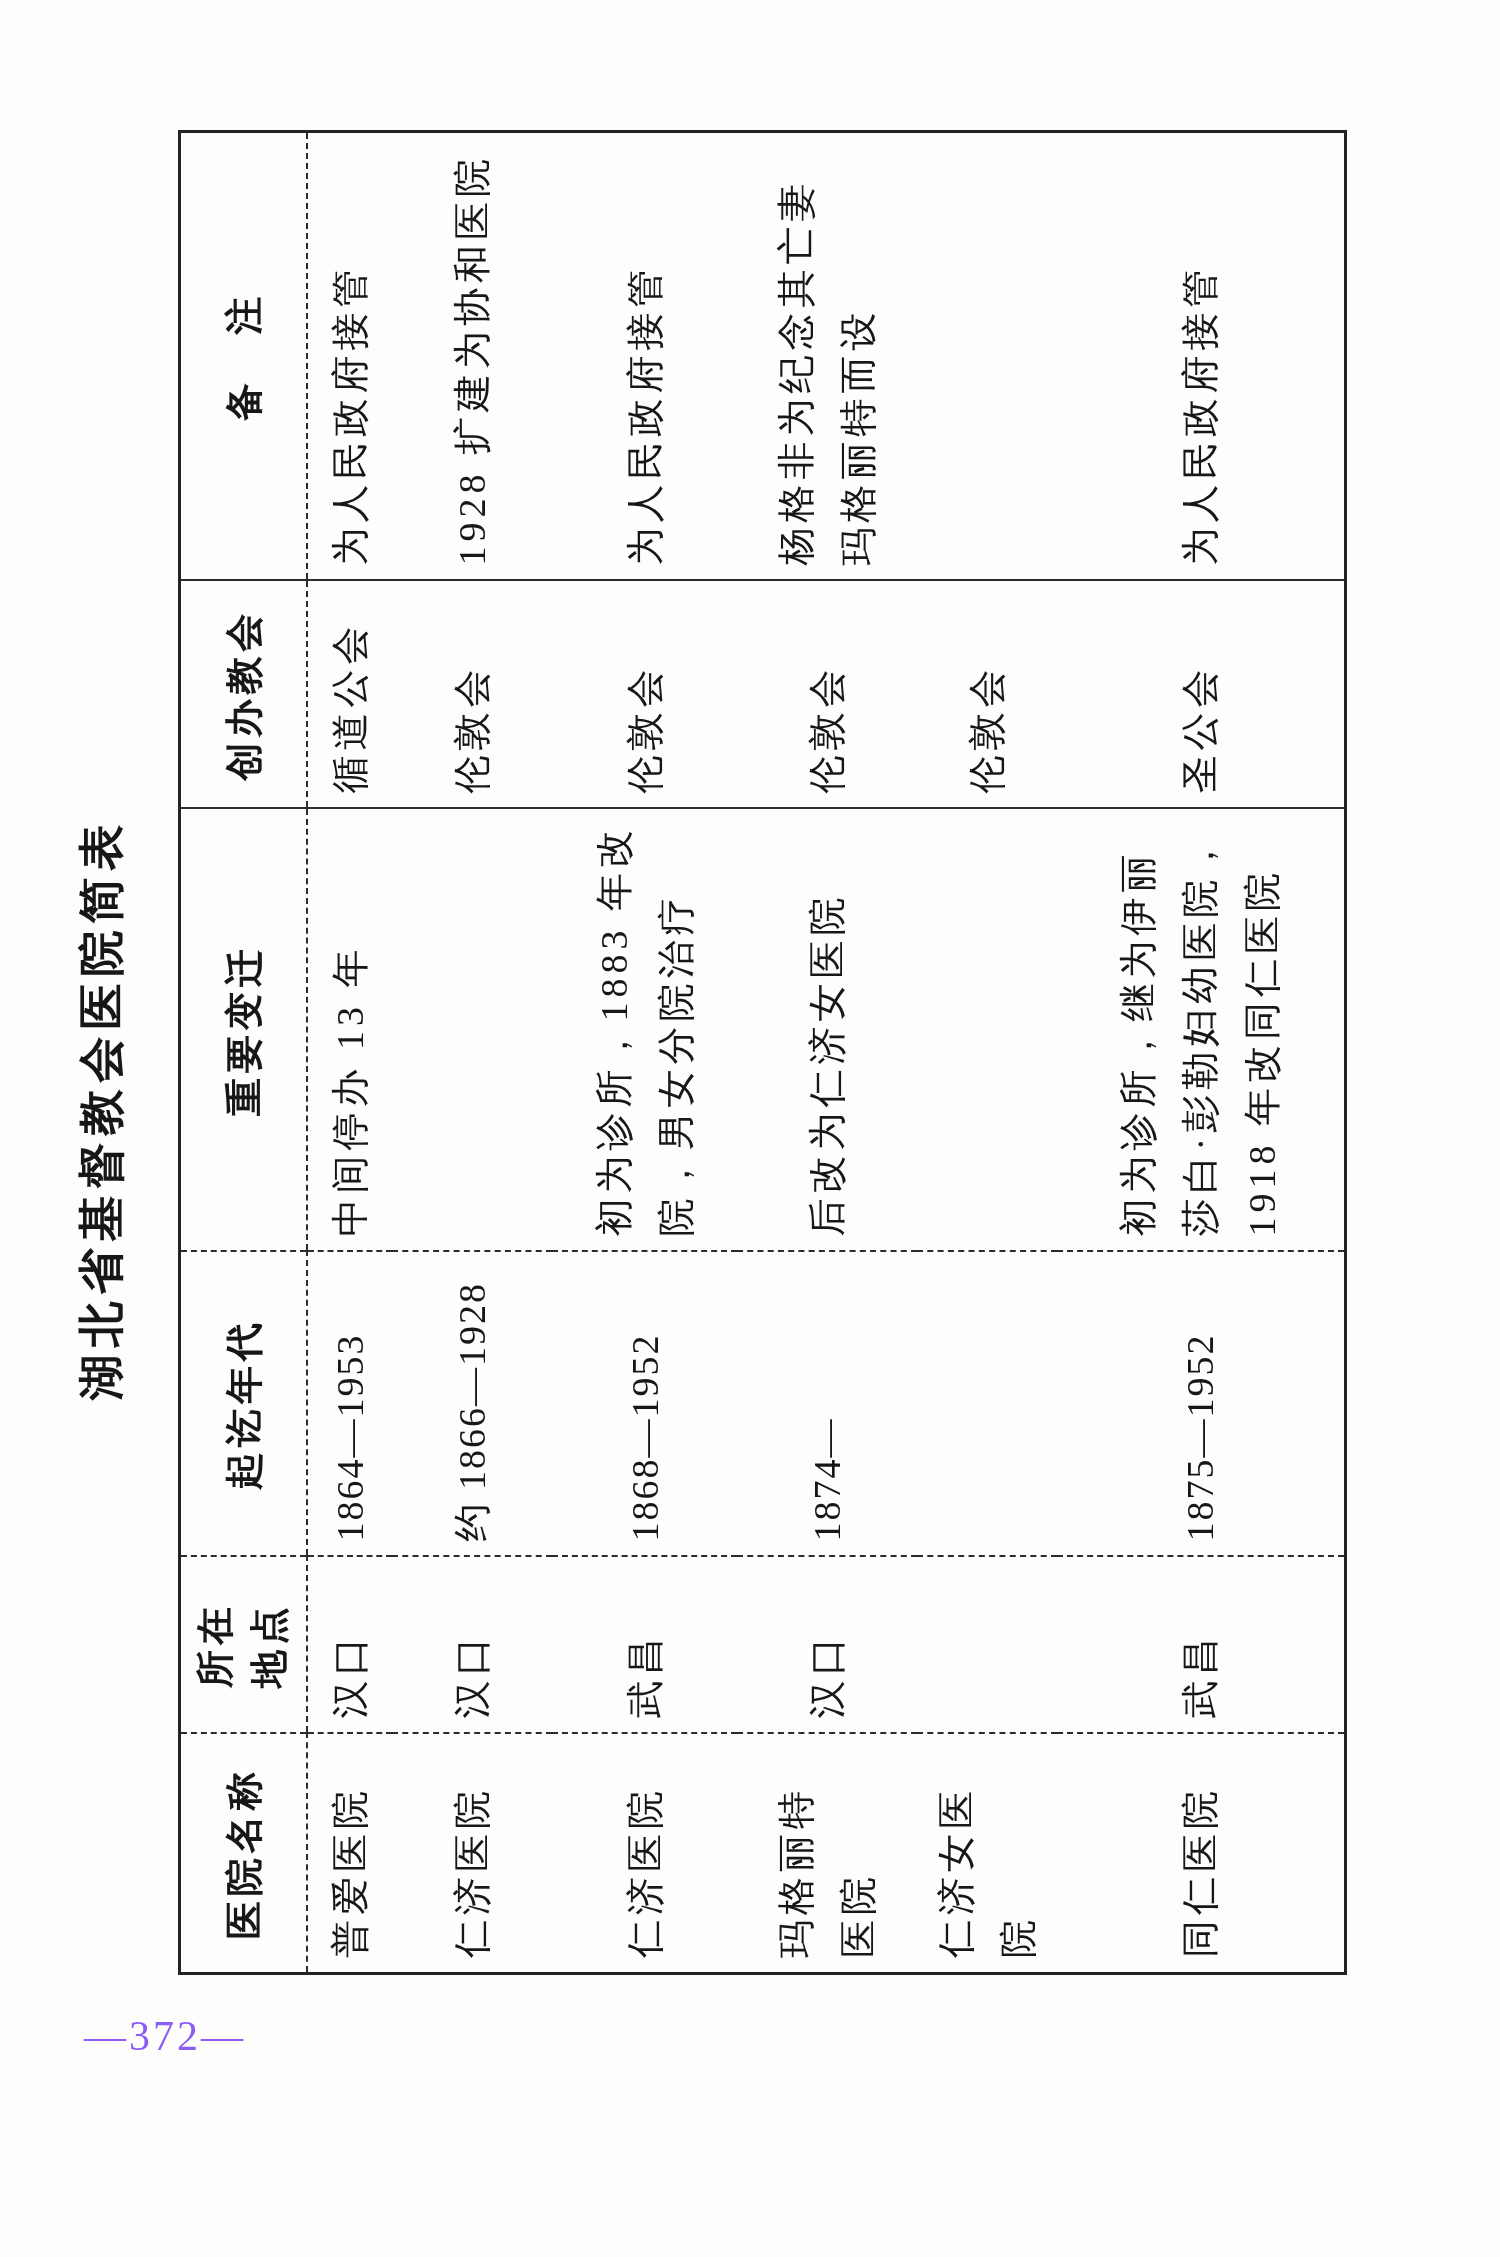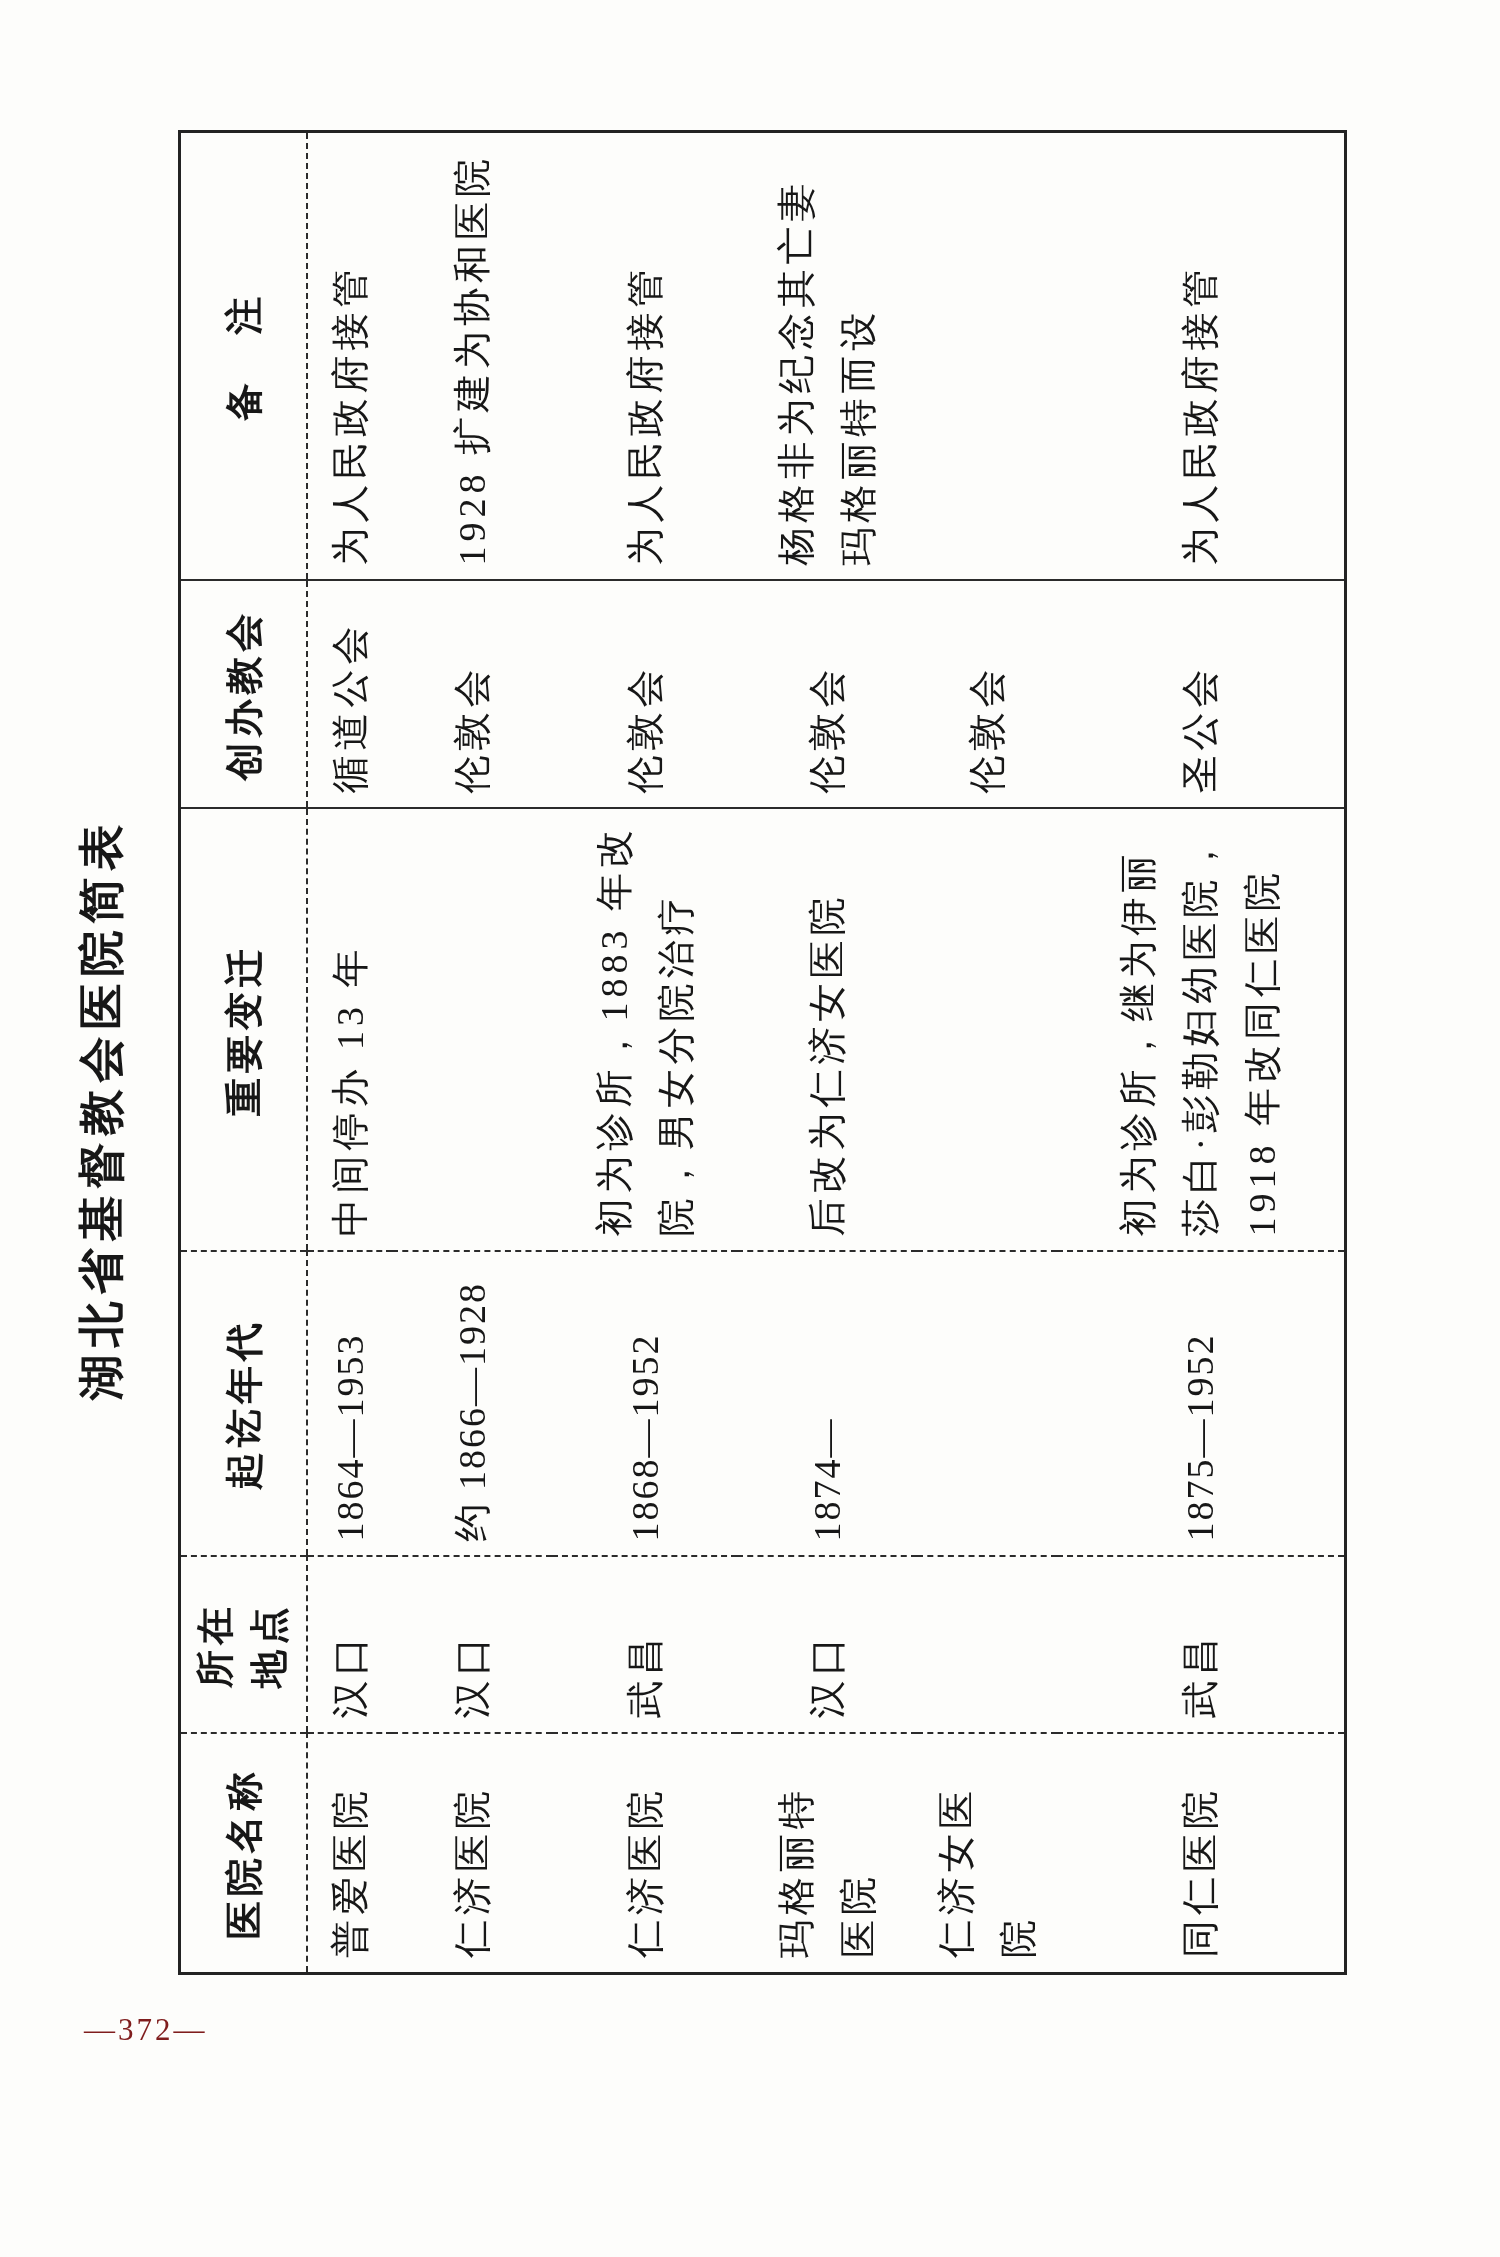--- a/index.html
+++ b/index.html
@@ -56,23 +56,23 @@
   }
   
   .sep-dash { border-left: 2px dashed #2b2b2b; }
   .sep-solid { border-left: 2px solid #2b2b2b; }
   
   .narrow-head { display: inline-block; width: 90px; line-height: 54px; text-align: center; }
   .num { letter-spacing: 2px; }
   .page-number {
     position: absolute;
     left: 84px; top: 2012px;
-    font-size: 31px;
+    font-size: 42px;
     letter-spacing: 3px;
-    color: #7f1d1d;
+    color: #8b5cf6;
     white-space: nowrap;
   }
 </style>
 </head>
 <body>
 
 <div class="page">
 
   <div class="rotated-layer">
 

